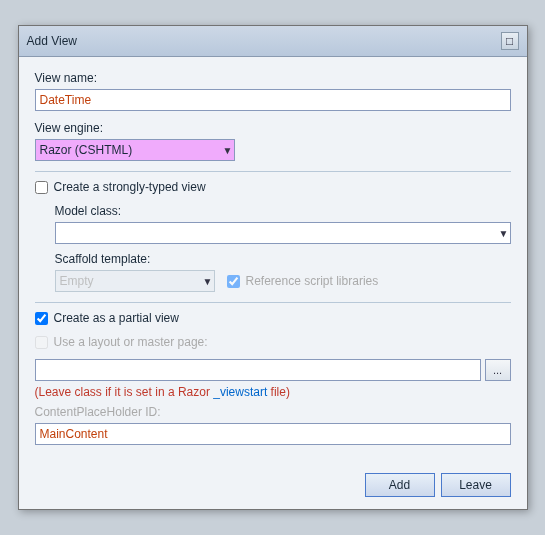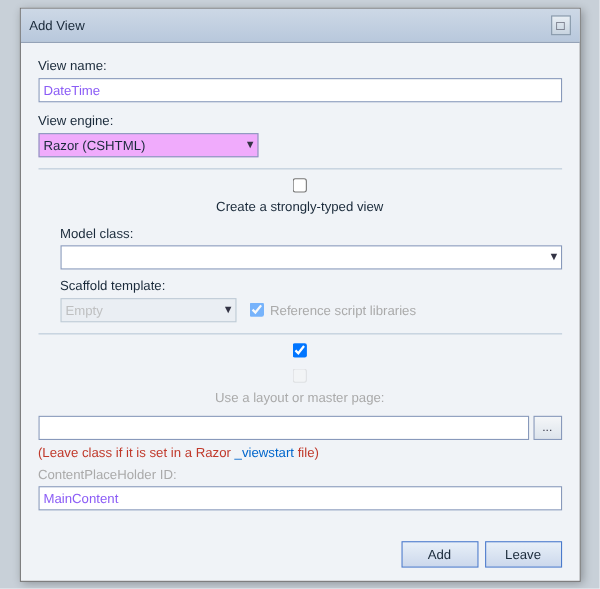--- a/index.html
+++ b/index.html
@@ -64,21 +64,21 @@
       margin-bottom: 4px;
       display: block;
     }
 
     .text-input {
       width: 100%;
       height: 22px;
       border: 1px solid #8899bb;
       background: white;
       padding: 2px 4px;
-      color: #8b5cf6;
+      color: #c2410c;
       outline: none;
     }
 
     .section {
       margin-bottom: 10px;
     }
 
     .dropdown-wrapper {
       position: relative;
       display: inline-block;
@@ -106,21 +106,20 @@
       pointer-events: none;
       font-size: 10px;
       color: #334;
     }
 
     .checkbox-row {
       display: flex;
       align-items: center;
       gap: 6px;
       margin-bottom: 10px;
-      flex-direction: column;
     }
 
     .checkbox-row input[type="checkbox"] {
       width: 13px;
       height: 13px;
       cursor: pointer;
     }
 
     .checkbox-label {
       color: #1a2a3a;
@@ -348,20 +347,21 @@
             </div>
           </div>
         </div>
       </div>
 
       <hr class="divider">
 
       <div class="partial-section">
         <div class="checkbox-row">
           <input type="checkbox" id="partial-view" checked="" style="">
+          <label class="checkbox-label" for="partial-view">Create as a partial view</label>
         </div>
 
         
         <div class="checkbox-row">
           <input type="checkbox" id="use-layout" disabled="" style="opacity: 0.5;">
           <label class="checkbox-label disabled-text" for="use-layout">Use a layout or master page:</label>
         </div>
 
         
         <div class="layout-row">

